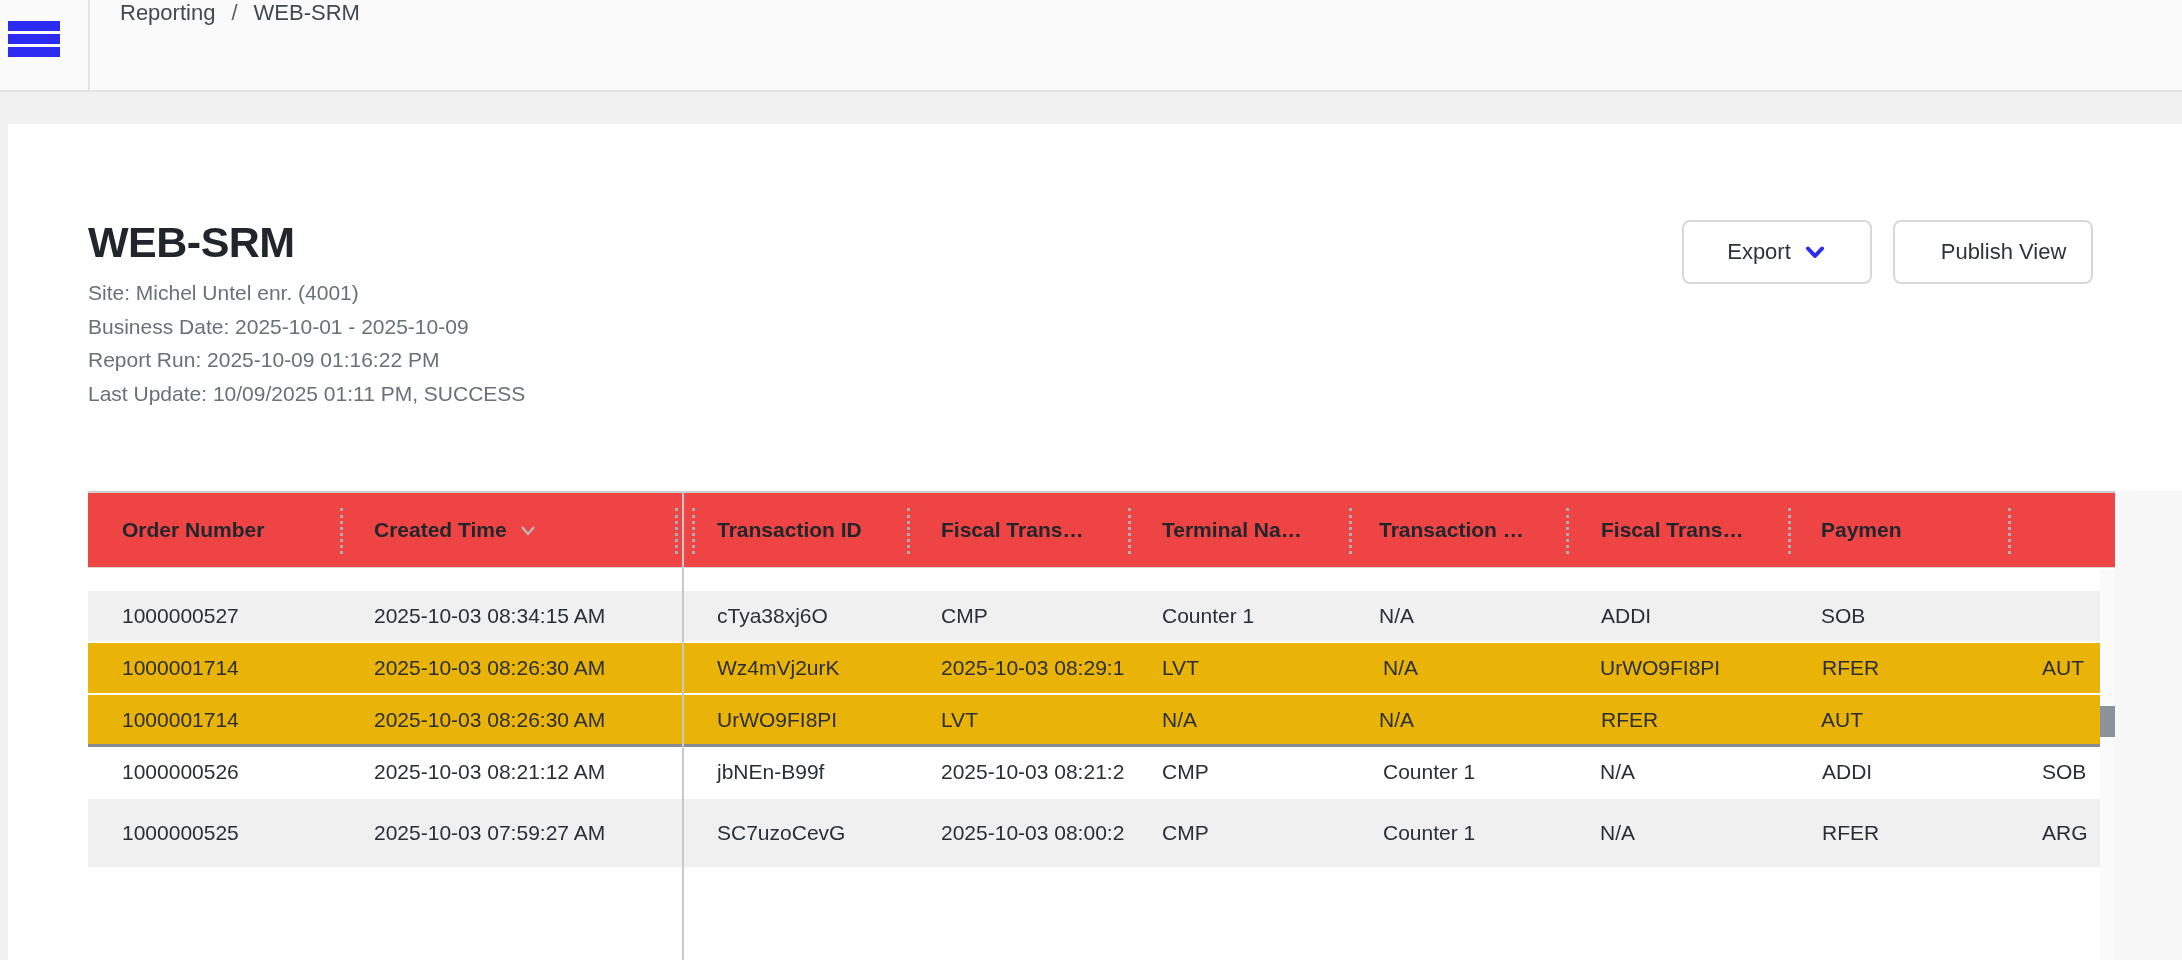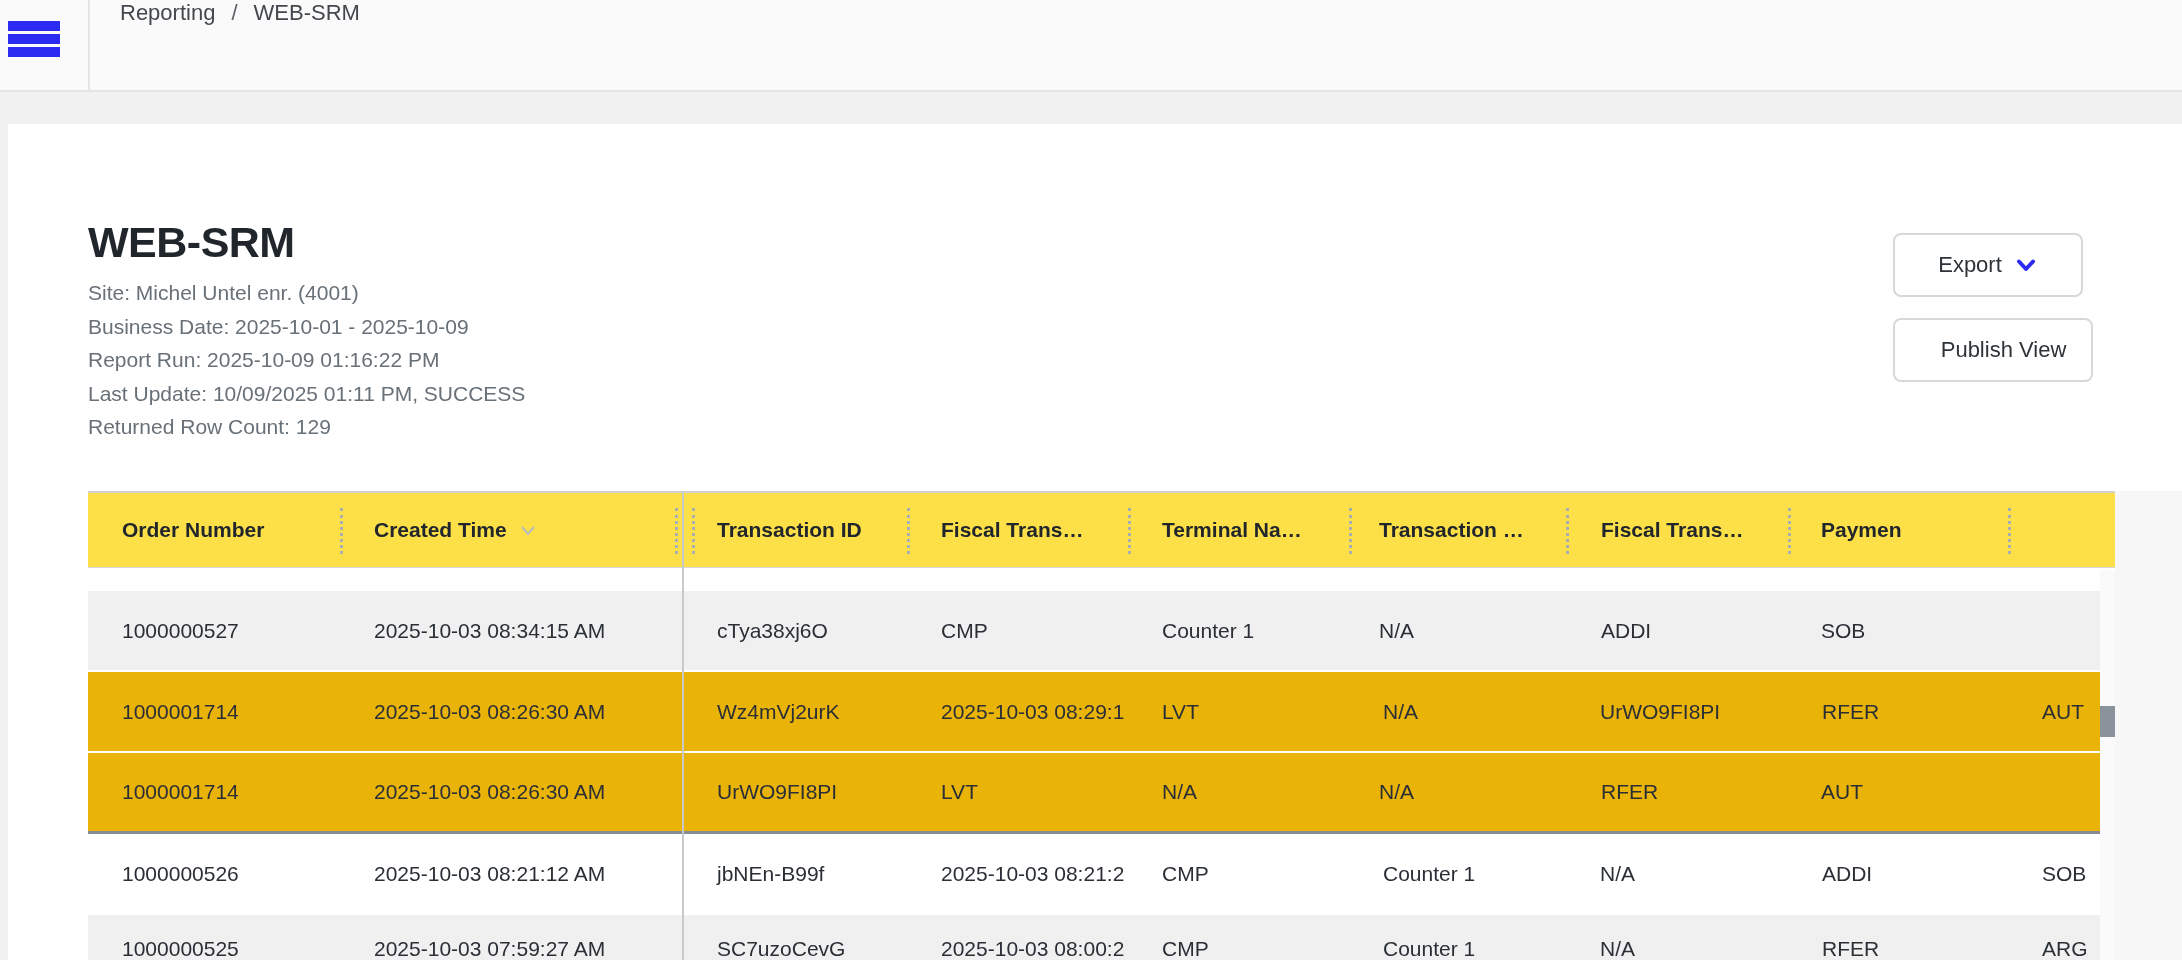--- a/index.html
+++ b/index.html
@@ -19,41 +19,41 @@
                 font-size:22px; color:#43484e; }
   .breadcrumb .sep { color:#5a6066; }
 
   
   .card { position:absolute; left:8px; top:124px; width:2174px; height:836px; background:#ffffff; }
 
   .page-title { position:absolute; left:80px; top:94px; font-size:43px; font-weight:700;
                 color:#21262c; letter-spacing:-0.5px; }
   .meta { position:absolute; left:80px; top:152px; font-size:21px; color:#687078; line-height:33.5px; }
 
-  .actions { position:absolute; top:109px; right:89px; display:flex; gap:21px;flex-direction:column; }
+  .actions { position:absolute; top:96px; right:89px; display:flex; gap:21px; }
   .btn { height:64px; background:#ffffff; border:2px solid #d8d8d8; border-radius:8px;
          font-family:"Liberation Sans", sans-serif; font-size:22px; color:#2e3338;
          display:flex; align-items:center; justify-content:center; cursor:pointer; }
   .btn-export { width:190px; gap:12px; }
   .btn-publish { width:200px;padding-left:21px; }
   .chev-blue { display:inline-block; }
 
   
   .table-outer { position:absolute; left:80px; top:367px; width:2027px; height:469px;
                  border-top:2px solid #cfcfcf; overflow:hidden; }
-  .thead { position:relative; display:flex; height:75px; background:#fde047;
+  .thead { position:relative; display:flex; height:75px; background:#ef4444;
            border-bottom:1px solid #d7d7d7; width:2027px; }
   .th { flex:0 0 auto; display:flex; align-items:center; gap:10px; padding-left:34px;
         font-size:21px; font-weight:700; color:#21262d; white-space:nowrap; overflow:hidden; cursor:pointer; }
   .handle { position:absolute; top:15px; height:46px; width:0;
             border-left:3px dotted #a9aeb4; cursor:col-resize; }
 
   .tbody { width:2012px; }
   .spacer-row { height:23px; background:#ffffff; }
-  .tr { display:flex; height:81px; border-bottom:2px solid #ffffff; cursor:pointer; }
+  .tr { display:flex; height:52px; border-bottom:2px solid #ffffff; cursor:pointer; }
   .tr.v-gray  { background:#f0f0f0; }
   .tr.v-green { background:#eab308; }
   .tr.v-white { background:#ffffff; }
   .tr.divider-after { border-bottom:3px solid #858c95; }
   .tr:last-child { height:68px; border-bottom:none; }
   .td { flex:0 0 auto; display:flex; align-items:center; padding-left:34px;
         font-size:21px; color:#2a2f36; white-space:nowrap; overflow:hidden; }
 
   .frozen-divider { position:absolute; left:594px; top:0; bottom:0; width:2px;
                     background:#c9c9c9; z-index:5; }
@@ -82,21 +82,20 @@
 
 <main class="card">
 
   <h1 class="page-title">WEB-SRM</h1>
 
   <div class="meta">
     <div>Site: Michel Untel enr. (4001)</div>
     <div>Business Date: 2025-10-01 - 2025-10-09</div>
     <div>Report Run: 2025-10-09 01:16:22 PM</div>
     <div>Last Update: 10/09/2025 01:11 PM, SUCCESS</div>
-    <div>Returned Row Count: 129</div>
   </div>
 
   <div class="actions">
     <button class="btn btn-export">
       <span>Export</span>
       <svg class="chev-blue" width="24" height="24" viewBox="0 0 24 24">
         <polyline points="5,8.5 12,16 19,8.5" fill="none" stroke="#2b2bf2" stroke-width="4" stroke-linecap="round" stroke-linejoin="round"></polyline>
       </svg>
     </button>
     <button class="btn btn-publish">

